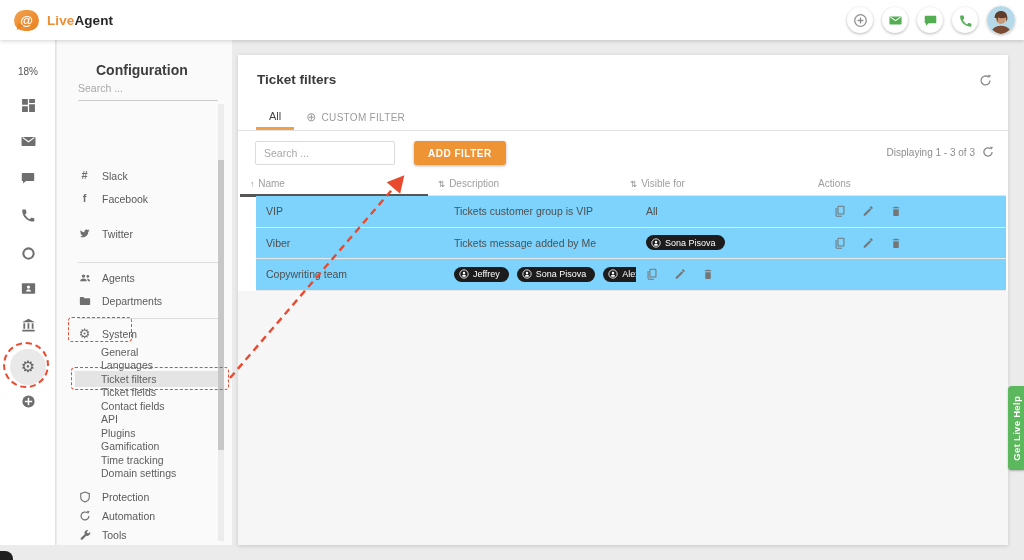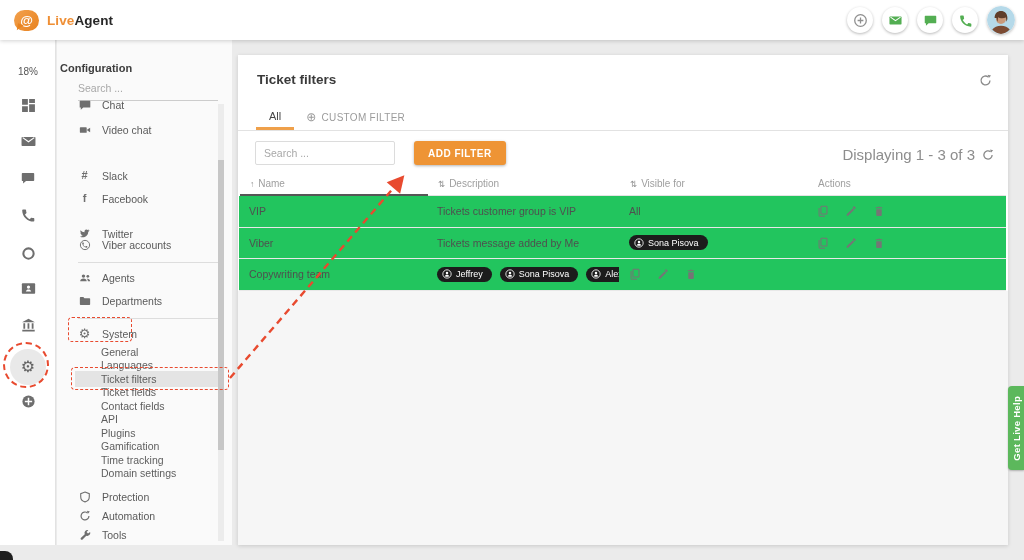--- a/index.html
+++ b/index.html
@@ -37,21 +37,21 @@
   .rail-zoom { font-size:10px; color:#555; cursor:default; }
   .gear-ring { position:absolute; left:3px; top:302px; width:46px; height:46px;
     border:2px dashed #e84a2f; border-radius:50%; z-index:9; pointer-events:none; }
   .gear-btn { position:absolute; left:10px; top:309px; width:36px; height:36px; border-radius:50%;
     background:#e9e9e9; display:flex; align-items:center; justify-content:center;
     font-size:17px; color:#636363; cursor:pointer; }
   .rail .glyph { font-size:16px; line-height:1; }
 
   
   .sidebar { position:absolute; left:57px; top:40px; width:175px; height:505px; background:#fafafa; z-index:5; }
-  .sb-title { position:absolute; left:3px; top:22px; font-size:11px; font-weight:700; color:#3d3d3d;text-align:center; }
+  .sb-title { position:absolute; left:39px; top:22px; font-size:14px; font-weight:700; color:#3d3d3d;text-align:center; }
   .sb-search { position:absolute; left:21px; top:42px; width:140px; border:none; outline:none;
     background:transparent; border-bottom:1px solid #ccc; font-size:10.5px; color:#777;
     padding:0 0 6px 0; font-family:"Liberation Sans", sans-serif; }
   .sb-search::placeholder { color:#a8a8a8; }
   .sb-list { position:absolute; left:0; top:60px; width:175px; height:445px; overflow:hidden; }
   .sb-item { position:absolute; left:0; width:160px; height:23px; display:flex; align-items:center;
     gap:11px; padding-left:21px; font-size:10.5px; color:#5a5a5a; cursor:pointer; }
   .sb-item .ic { width:13px; display:flex; justify-content:center; color:#6f6f6f; }
   .sb-item .txt-ic { font-size:11px; font-weight:700; color:#6f6f6f; line-height:1; }
   .sb-sub { position:absolute; left:0; width:160px; height:13.5px; display:flex; align-items:center;
@@ -80,31 +80,31 @@
   .tab-custom .plus { font-size:12px; line-height:1; }
   .search-box { position:absolute; left:17px; top:86px; width:140px; height:24px;
     border:1px solid #dcdcdc; border-radius:2px; background:#fff; font-size:10.5px; color:#666;
     padding:0 8px; outline:none; font-family:"Liberation Sans", sans-serif; }
   .search-box::placeholder { color:#a8a8a8; }
   .add-btn { position:absolute; left:176px; top:86px; height:24px; padding:0 14px;
     background:#ee9435; border:none; border-radius:3px; color:#fff; font-size:10px; font-weight:700;
     letter-spacing:.5px; box-shadow:0 1px 3px rgba(0,0,0,.3); cursor:pointer;
     font-family:"Liberation Sans", sans-serif; }
   .paging { position:absolute; right:14px; top:91px; display:flex; align-items:center; gap:7px;
-    font-size:15px; color:#8d8d8d; }
+    font-size:10px; color:#8d8d8d; }
   .paging .ref { color:#8a8a8a; cursor:pointer; display:flex; }
 
   .tgrid { display:grid; grid-template-columns:188px 192px 188px auto; }
   .thead { position:absolute; left:2px; right:2px; top:117px; height:24px;
     border-bottom:1px solid #e3e3e3; align-items:center; }
   .th { font-size:10px; color:#9e9e9e; padding-left:10px; display:flex; align-items:center; gap:4px; }
   .th .sort { font-size:8.5px; color:#8f8f8f; }
   .name-underline { position:absolute; left:2px; top:139px; width:188px; height:2.5px; background:#565656; }
-  .trow { position:absolute; left:1px; right:2px; height:31.5px; align-items:center;
-    border-bottom:1px solid #e8e8e8; background:#22c55e; }
+  .trow { position:absolute; left:18px; right:2px; height:31.5px; align-items:center;
+    border-bottom:1px solid #e8e8e8; background:#7dd3fc; }
   .td { font-size:10.5px; color:#4f4f4f; padding-left:10px; overflow:hidden; white-space:nowrap; }
   .td.act { display:flex; gap:16px; color:#757575; }
   .td.act span { cursor:pointer; display:flex; }
   .badge { display:inline-flex; align-items:center; gap:4px; background:#1c1c1c; color:#fff;
     border-radius:9px; padding:2.5px 9px 2.5px 5px; font-size:9px; margin-right:5px; vertical-align:middle; }
   .badge.clipped { border-top-right-radius:0; border-bottom-right-radius:0; padding-right:1px; }
   .panel-rest { position:absolute; left:0; right:0; top:235.5px; bottom:0; background:#f6f6f6; }
 
   
   .arrow-overlay { position:absolute; left:0; top:0; width:1024px; height:560px; z-index:50; pointer-events:none; }
@@ -212,60 +212,35 @@
         <path d="M6.3 3.6h1.4v2.7h2.7v1.4H7.7v2.7H6.3V7.7H3.6V6.3h2.7z" fill="#fff"></path>
       </svg>
   </div>
 </div>
 
 <div class="sidebar">
   <div class="sb-title">Configuration</div>
   <input class="sb-search" placeholder="Search ..." style="">
   <div class="sb-list">
 
-    <div class="sb-item" style="top:-7px">
-      <span class="ic">
-          <svg viewBox="0 0 14 14" width="12" height="12" fill="currentColor">
-            <path d="M1.5 2h11c.4 0 .7.3.7.7v6.6c0 .4-.3.7-.7.7H5l-2.9 2.6V10H1.5c-.7 0-.7-.3-.7-.7V2.7c0-.4.3-.7.7-.7z"></path>
-          </svg>
-        </span>
-      <span class="lb">Chat</span>
-    </div>
-    <div class="sb-item" style="top:18px">
-      <span class="ic">
-          <svg viewBox="0 0 14 14" width="12" height="12" fill="currentColor">
-            <path d="M1 4.5c0-.4.3-.8.8-.8h6.4c.4 0 .8.3.8.8v5c0 .4-.3.8-.8.8H1.8c-.4 0-.8-.3-.8-.8zM9.6 6.3 13 4.3v5.4L9.6 7.7z"></path>
-          </svg>
-        </span>
-      <span class="lb">Video chat</span>
-    </div>
     <div class="sb-item" style="top:64px">
       <span class="ic txt-ic">#</span>
       <span class="lb">Slack</span>
     </div>
     <div class="sb-item" style="top:87px">
       <span class="ic txt-ic">f</span>
       <span class="lb">Facebook</span>
     </div>
     <div class="sb-item" style="top:122px">
       <span class="ic">
           <svg viewBox="0 0 14 14" width="11" height="11" fill="currentColor">
             <path d="M13.2 3c-.5.2-1 .4-1.5.4.5-.3.9-.8 1.1-1.4-.5.3-1.1.5-1.7.7A2.4 2.4 0 0 0 7 4.9c0 .2 0 .4.1.5C5 5.3 3.2 4.3 2 2.8c-.2.4-.3.8-.3 1.2 0 .8.4 1.6 1.1 2-.4 0-.8-.1-1.1-.3 0 1.2.8 2.1 1.9 2.4-.3.1-.7.1-1.1 0 .3 1 1.2 1.7 2.3 1.7a4.8 4.8 0 0 1-3.6 1c1.1.7 2.3 1.1 3.7 1.1 4.4 0 6.8-3.6 6.8-6.8v-.3c.6-.2 1-.7 1.5-1.3z"></path>
           </svg>
         </span>
       <span class="lb">Twitter</span>
-    </div>
-    <div class="sb-item" style="top:133px">
-      <span class="ic">
-          <svg viewBox="0 0 14 14" width="12" height="12" fill="currentColor">
-            <circle cx="7" cy="7" r="5.4" fill="none" stroke="currentColor" stroke-width="1.1"></circle>
-            <path d="M9.4 8.5c-.4 0-.8-.1-1.2-.2-.1 0-.3 0-.4.1l-.5.7c-1-.5-1.9-1.4-2.4-2.4l.7-.6c.1-.1.1-.2.1-.4-.1-.4-.2-.8-.2-1.2 0-.2-.2-.4-.4-.4h-1c-.2 0-.4.1-.4.4 0 3.1 2.5 5.6 5.6 5.6.2 0 .4-.2.4-.4v-1c.1-.2-.1-.2-.3-.2z"></path>
-          </svg>
-        </span>
-      <span class="lb">Viber accounts</span>
     </div>
 
     <div class="sb-div" style="top:162px"></div>
 
     <div class="sb-item" style="top:166px">
       <span class="ic">
           <svg viewBox="0 0 14 14" width="12" height="12" fill="currentColor">
             <circle cx="5.2" cy="4.8" r="2"></circle>
             <path d="M1.4 10.8c0-2 1.7-3.1 3.8-3.1s3.8 1.1 3.8 3.1z"></path>
             <circle cx="10.3" cy="5" r="1.6"></circle>

